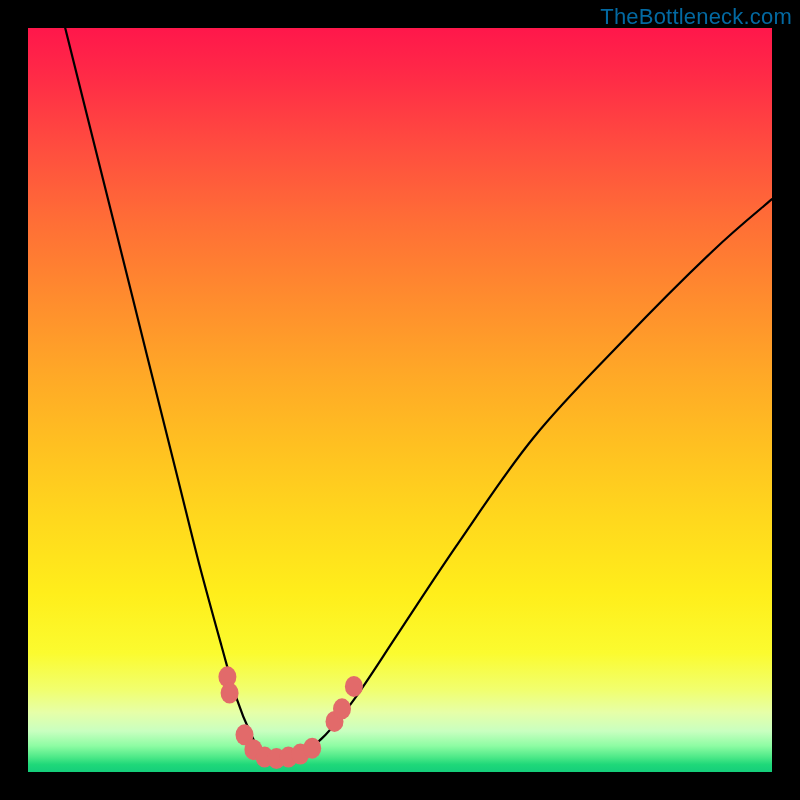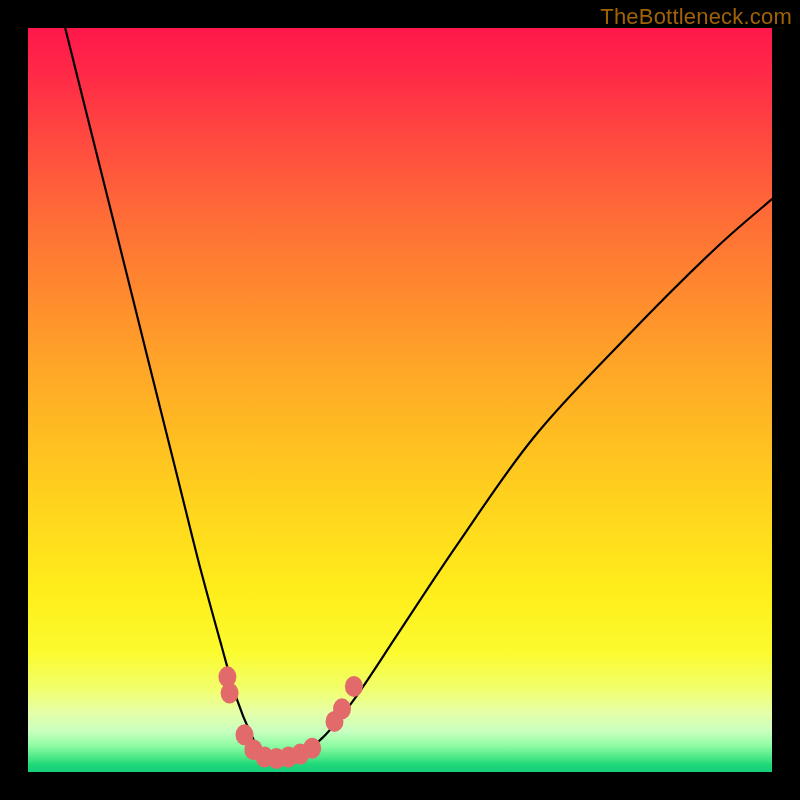--- a/index.html
+++ b/index.html
@@ -39,21 +39,21 @@
       #8dfca3 96.5%,
       #4de988 98%,
       #1fd879 99%,
       #14ce7b 100%
     );
   }
   .watermark {
     position: absolute;
     top: 4px;
     right: 8px;
-    color: #a16207;
+    color: #0369a1;
     font-size: 22px;
     font-weight: 500;
     letter-spacing: 0.2px;
     z-index: 10;
   }
   svg.curve {
     position: absolute;
     left: 0; top: 0;
     width: 744px;
     height: 744px;

